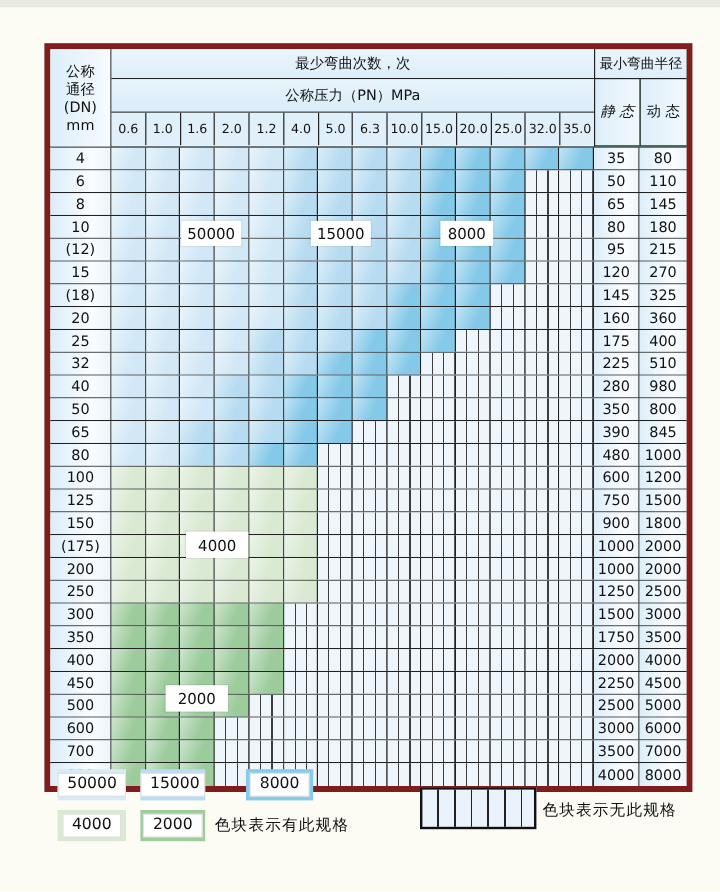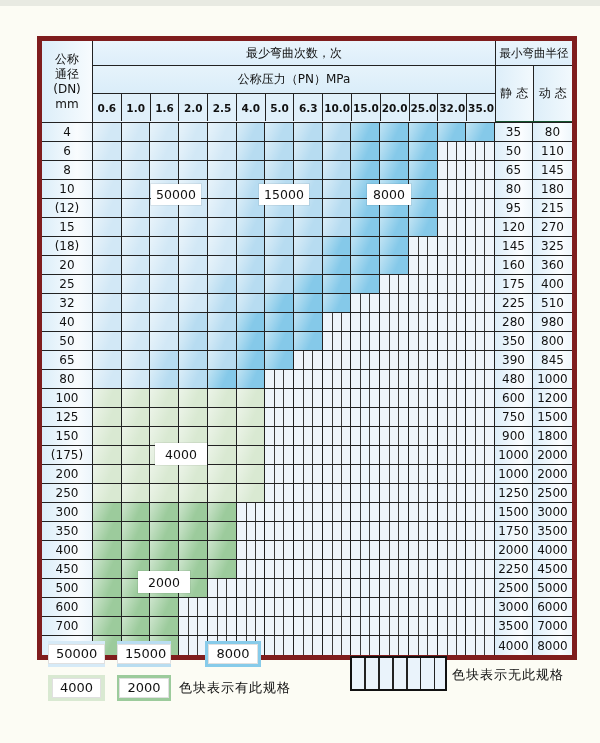--- a/index.html
+++ b/index.html
@@ -37,37 +37,36 @@
   }
   .hd-pn {
     height:28px; border-bottom:1px solid #222;
     display:flex; align-items:center; justify-content:center; font-size:12px;
     background:linear-gradient(180deg,#e6f3fb,#daedf9);
   }
   .hd-cols { display:flex; height:27px; background:#e0f0fa; }
   .hd-col {
     flex:1 1 0; border-right:1px solid #222; display:flex; align-items:center; justify-content:center;
     font-size:10.5px;
-    font-weight:bold;
   }
   .hd-col:last-child { border-right:none;text-align:right; }
   .hd-right {
     position:absolute; left:453px; top:0; width:77px; height:81px;
     border-left:1px solid #222; background:#14532d;
   }
   .hd-radius {
     height:25px; border-bottom:1px solid #222; display:flex; align-items:center; justify-content:center;
     font-size:11.5px; white-space:nowrap; background:linear-gradient(180deg,#eaf5fc,#ddeefa);
   }
   .hd-sd { display:flex; height:55px; }
   .hd-st, .hd-dy {
     display:flex; align-items:center; justify-content:center; font-size:12px;
     background:linear-gradient(90deg,#ddeef9,#f2f9fd);
   }
-  .hd-st { width:38px; border-right:1px solid #222; }
+  .hd-st { width:38px; border-right:1px solid #222;font-style:italic; }
   .hd-dy { width:39px; }
   
   .row { display:flex; height:19px; border-bottom:1px solid #222; }
   .row:last-child { border-bottom:none; }
   .c-dn {
     width:51px; border-right:1px solid #222;
     background:linear-gradient(90deg,#dceef9 0%,#f9fcfe 70%,#ecf5fb 100%);
     display:flex; align-items:center; justify-content:center; font-size:12px;
   }
   .spec-wrap { display:flex; width:402px; }
@@ -128,21 +127,21 @@
         <span>mm</span>
       </div>
       <div class="hd-mid">
         <div class="hd-bend">最少弯曲次数，次</div>
         <div class="hd-pn">公称压力（PN）MPa</div>
         <div class="hd-cols" id="pcols">
             <div class="hd-col">0.6</div>
             <div class="hd-col">1.0</div>
             <div class="hd-col">1.6</div>
             <div class="hd-col">2.0</div>
-            <div class="hd-col">2.5</div>
+            <div class="hd-col">1.2</div>
             <div class="hd-col">4.0</div>
             <div class="hd-col">5.0</div>
             <div class="hd-col">6.3</div>
             <div class="hd-col">10.0</div>
             <div class="hd-col">15.0</div>
             <div class="hd-col">20.0</div>
             <div class="hd-col">25.0</div>
             <div class="hd-col">32.0</div>
             <div class="hd-col">35.0</div>
           </div>

